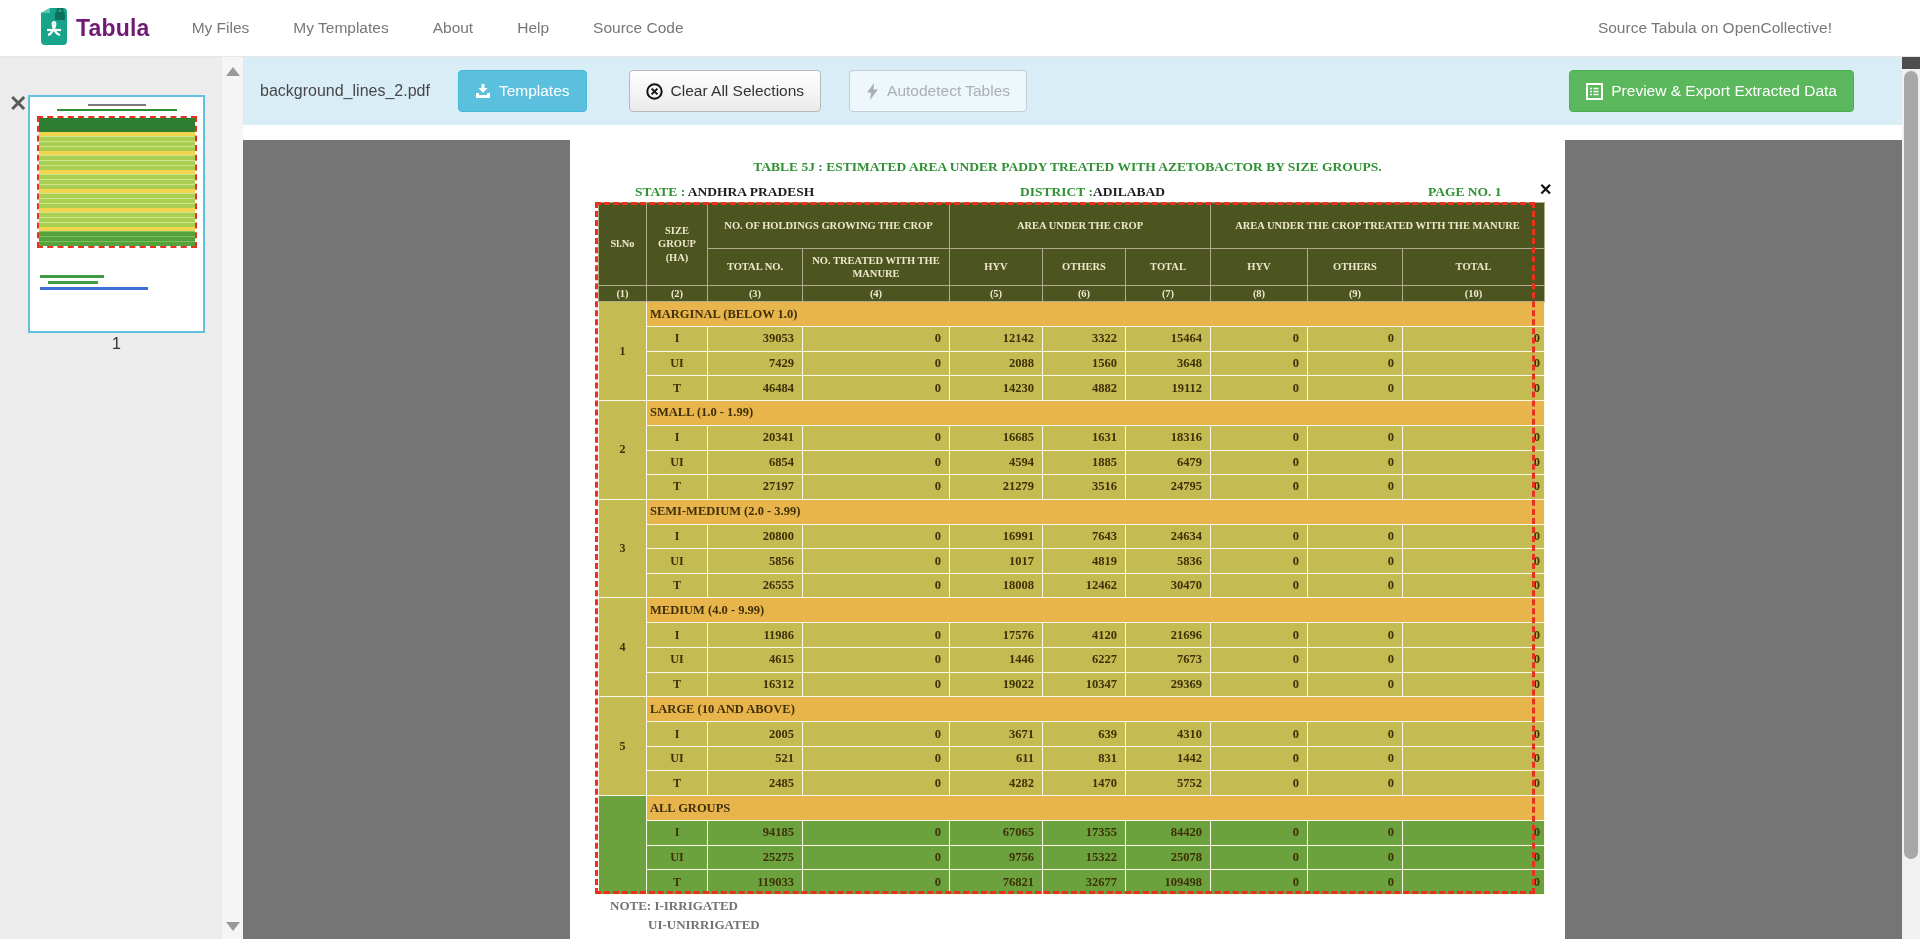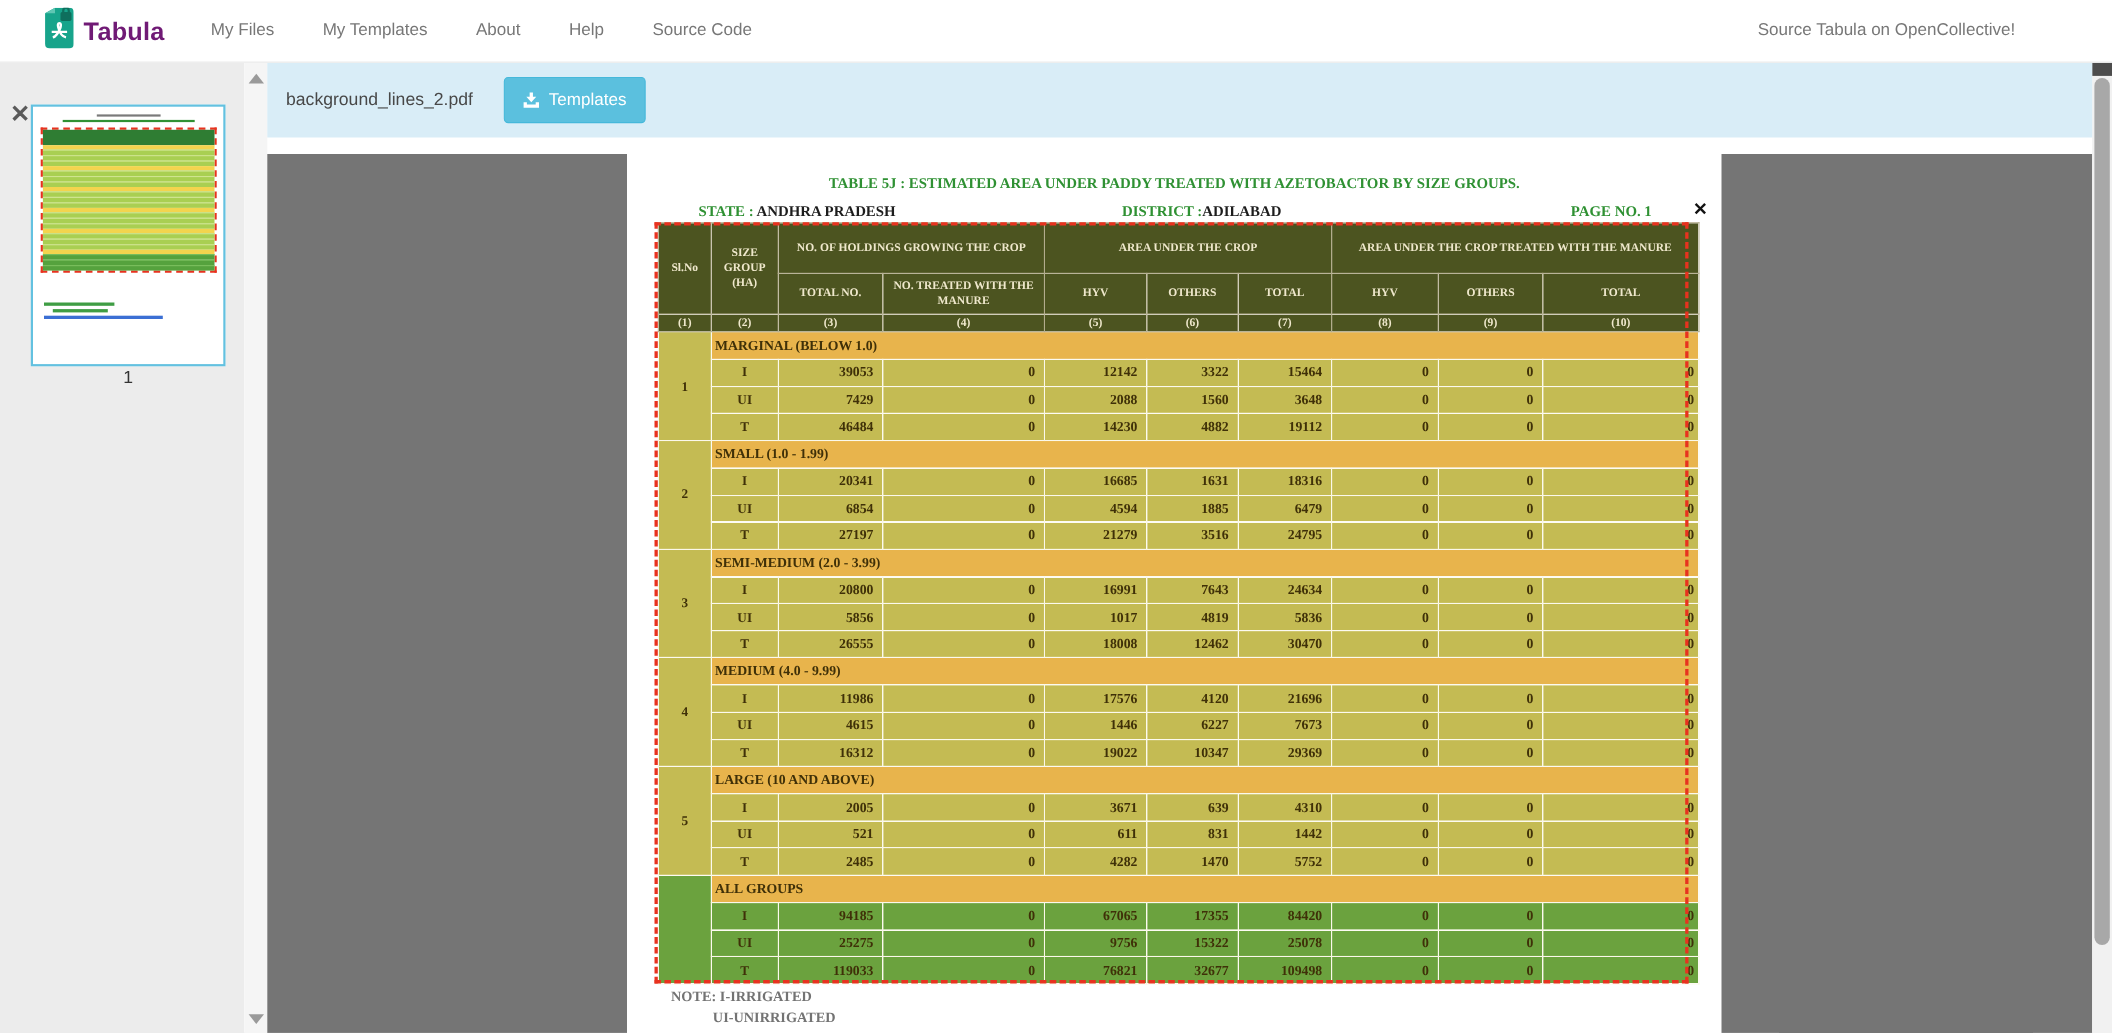--- a/index.html
+++ b/index.html
@@ -182,22 +182,48 @@
   <button class="btn btn-templates">
     <span>
       <svg width="16" height="16" viewBox="0 0 16 16" fill="#fff">
         <path d="M8 1 L12.5 6 H9.5 V10 H6.5 V6 H3.5 Z" transform="rotate(180 8 5.5)"></path>
         <path d="M1 10 H4 V12 H12 V10 H15 V15 H1 Z"></path>
       </svg>
     </span>
     <span>Templates</span>
   </button>
 
-
-
+  <button class="btn btn-clear">
+    <span>
+      <svg width="17" height="17" viewBox="0 0 17 17">
+        <circle cx="8.5" cy="8.5" r="7.2" fill="none" stroke="#111" stroke-width="2"></circle>
+        <path d="M5.6 5.6 L11.4 11.4 M11.4 5.6 L5.6 11.4" stroke="#111" stroke-width="2"></path>
+      </svg>
+    </span>
+    <span>Clear All Selections</span>
+  </button>
+
+  <button class="btn btn-auto">
+    <span>
+      <svg width="13" height="17" viewBox="0 0 13 17">
+        <path d="M8 0 L1 9.5 H5 L4 17 L12 6.5 H7.5 Z" fill="#a9b0b5"></path>
+      </svg>
+    </span>
+    <span>Autodetect Tables</span>
+  </button>
+
+  <button class="btn btn-export">
+    <span>
+      <svg width="17" height="17" viewBox="0 0 17 17">
+        <rect x="1" y="1" width="15" height="15" fill="none" stroke="#fff" stroke-width="2"></rect>
+        <path d="M4 5.5 h2 M7.5 5.5 h5 M4 8.5 h2 M7.5 8.5 h5 M4 11.5 h2 M7.5 11.5 h5" stroke="#fff" stroke-width="1.6"></path>
+      </svg>
+    </span>
+    <span>Preview &amp; Export Extracted Data</span>
+  </button>
 </div>
 
 <div class="viewer">
   <div class="pdf-page">
     <div class="pdf-title">TABLE 5J : ESTIMATED AREA UNDER PADDY  TREATED WITH AZETOBACTOR BY SIZE GROUPS.</div>
     <div class="pdf-meta">
       <span class="meta-state"><span class="green-lbl">STATE :</span><span> ANDHRA PRADESH</span></span>
       <span class="meta-district"><span class="green-lbl">DISTRICT :</span><span>ADILABAD</span></span>
       <span class="meta-pageno">PAGE NO. 1</span>
     </div>

